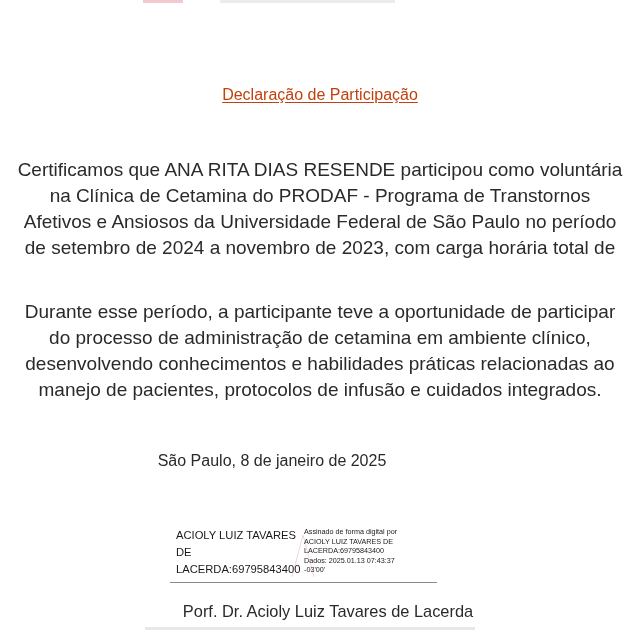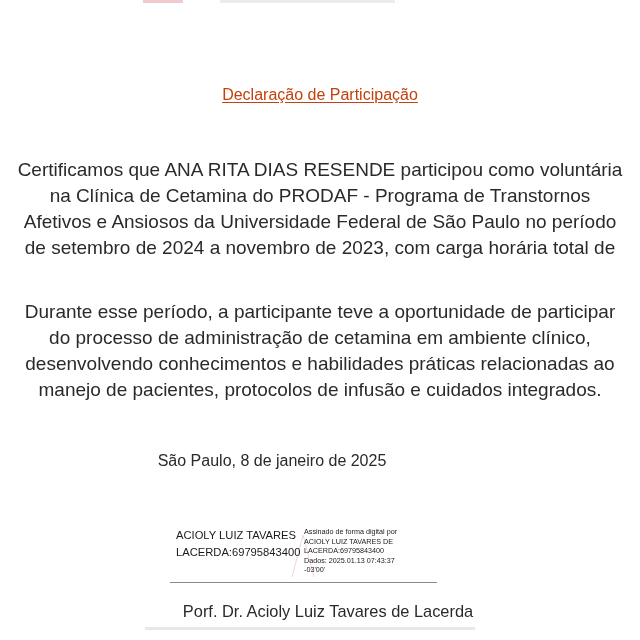--- a/index.html
+++ b/index.html
@@ -46,20 +46,21 @@
 </div>
 
 <div class="place-date">São Paulo, 8 de janeiro de 2025</div>
 
 <div class="sig">
   <svg class="sig-mark" viewBox="0 0 30 48">
     <path d="M4 46 L15 4 L26 46" fill="none" stroke="#d98a8a" stroke-width="1"></path>
   </svg>
   <div class="sig-name">
     <div>ACIOLY LUIZ TAVARES</div>
+    <div>DE</div>
     <div>LACERDA:69795843400</div>
   </div>
   <div class="sig-details">
     <div>Assinado de forma digital por</div>
     <div>ACIOLY LUIZ TAVARES DE</div>
     <div>LACERDA:69795843400</div>
     <div>Dados: 2025.01.13 07:43:37</div>
     <div>-03'00'</div>
   </div>
 </div>

